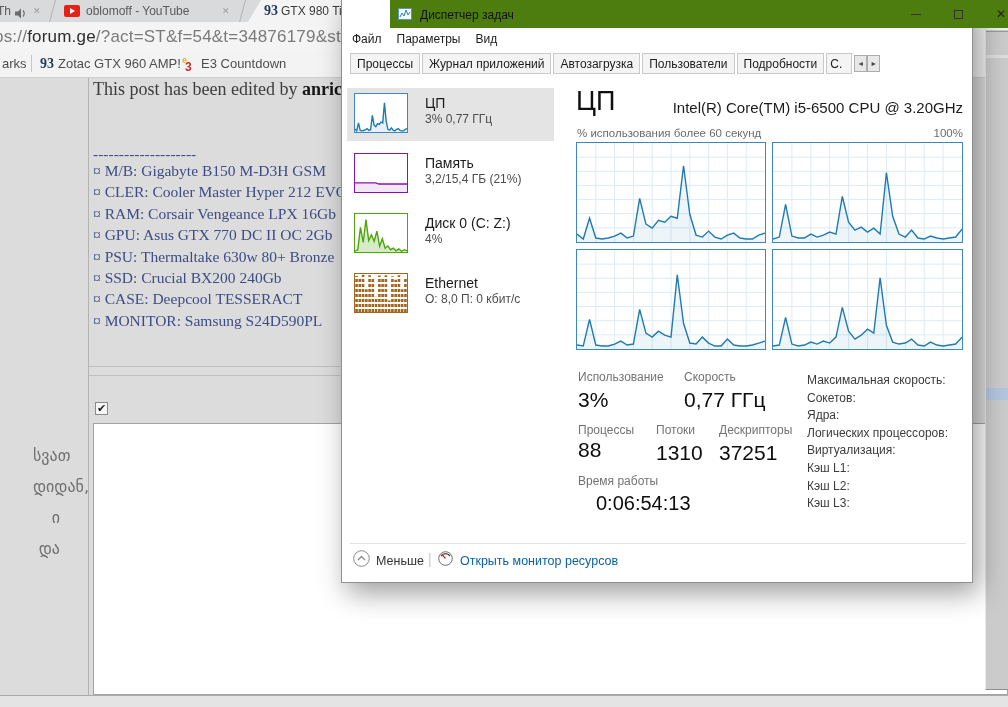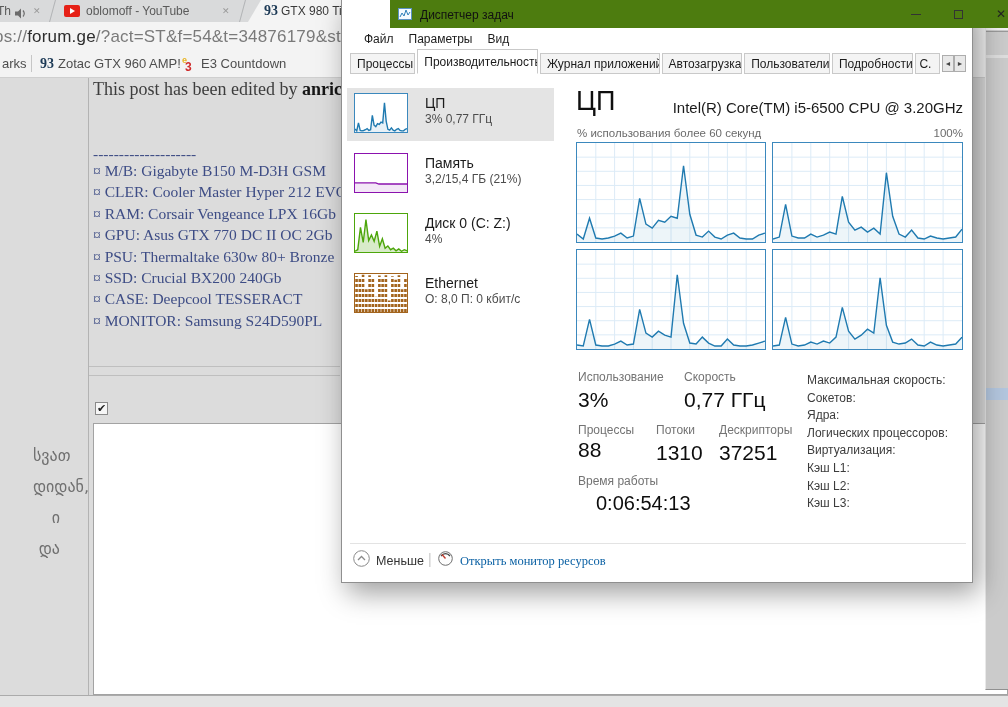--- a/index.html
+++ b/index.html
@@ -54,21 +54,21 @@
   .side-detail { font-size:12px; color:#4c4c4c; white-space:nowrap; }
   .cpu-title { font-size:27px; font-weight:300; color:#0f0f0f; }
   .cpu-name { font-size:15px; color:#1b1b1b; text-align:right; }
   .gcap { font-size:11.5px; color:#6b6b6b; }
   .graph { background:#fff; border:1px solid #3b88bd; }
   .stat-label { font-size:12px; color:#737373; white-space:nowrap; }
   .stat-value { font-size:21px; font-weight:300; color:#0d0d0d; white-space:nowrap; }
   .info-line { font-size:12px; line-height:17.6px; color:#3c3c3c; white-space:nowrap; }
   .tm-footer-sep { left:8px; top:543px; width:616px; height:1px; background:#e3e3e3; }
   .footer-label { font-size:12.5px; color:#333; }
-  .footer-link { font-size:12.5px; color:#0b61a4;font-family:Liberation Serif, serif; }
+  .footer-link { font-size:12.5px; color:#0b61a4; }
   .pipe { color:#c9c9c9; font-size:14px; }
 </style>
 </head>
 <body>
 
 <div class="canvas">
 
   <div class="abs tabstrip">
     <span class="abs tab-label" style="left:-3px;top:4px;">Th</span>
     <span class="abs" style="left:15px;top:5px;">
@@ -160,29 +160,28 @@
           <span style="display:block;width:10px;height:1px;background:#333;"></span>
         </div>
       <div class="abs tm-btn" style="left:548px;top:0;">
           <span style="display:block;width:9px;height:9px;border:1px solid #333;"></span>
         </div>
       <div class="abs tm-btn" style="left:590px;top:0;width:42px;font-size:12px;">
           <span>✕</span>
         </div>
     </div>
 
-    <div class="abs" style="left:22px;top:32px;display:flex;align-items:flex-end;">
+    <div class="abs" style="left:10px;top:32px;display:flex;align-items:flex-end;">
       <span class="menu-item">Файл</span>
       <span class="menu-item">Параметры</span>
       <span class="menu-item">Вид</span>
     </div>
 
     <div class="abs" style="left:8px;top:53px;display:flex;align-items:flex-start;width:616px;">
       <div class="tm-tab">Процессы</div>
-      <div class="tm-tab active">Производительность</div>
       <div class="tm-tab">Журнал приложений</div>
       <div class="tm-tab">Автозагрузка</div>
       <div class="tm-tab">Пользователи</div>
       <div class="tm-tab">Подробности</div>
       <div class="tm-tab" style="width:26px;padding:0 3px;">С.</div>
       <div class="arrow-btn" style="margin-top:2px;">
           <span>◄</span>
         </div>
       <div class="arrow-btn" style="margin-top:2px;">
           <span>►</span>

